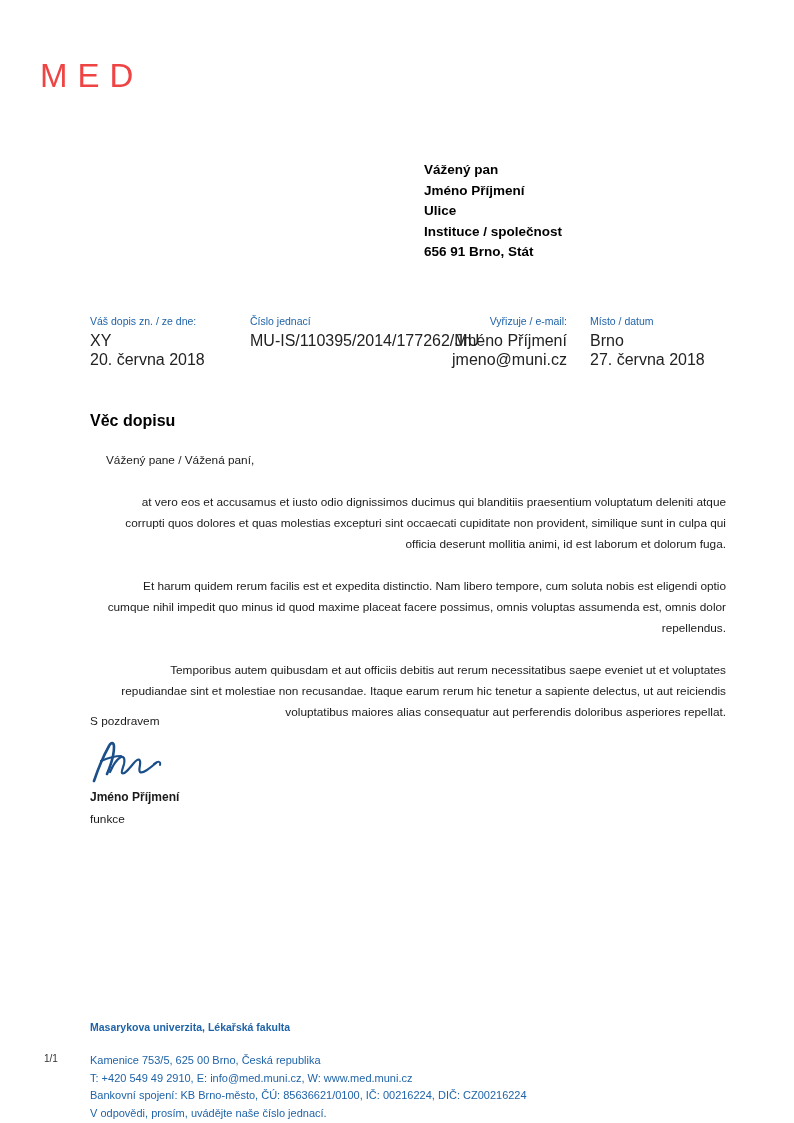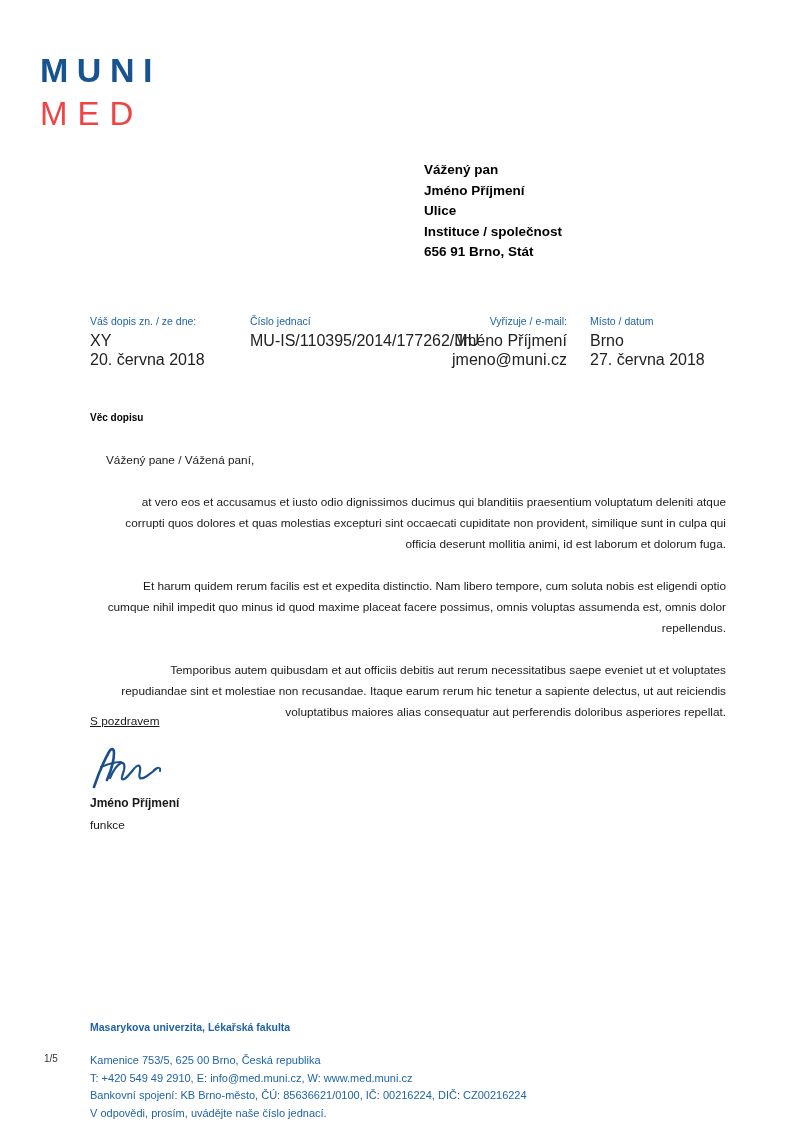--- a/index.html
+++ b/index.html
@@ -85,21 +85,21 @@
     color: #222222;
     white-space: nowrap;
     font-size: 16px;
   }
 
   
   #subject {
     position: absolute;
     left: 90px;
     top: 412px;
-    font-size: 10px;
+    font-size: 16px;
     font-weight: bold;
     color: #000000;
   }
 
   
   #letter-body {
     position: absolute;
     left: 106px;
     top: 450px;
     width: 620px;
@@ -114,21 +114,21 @@
   
   #signature-block {
     position: absolute;
     left: 90px;
     top: 712px;
     width: 320px;
     font-size: 11.8px;
     line-height: 19px;
     color: #1a1a1a;
   }
-  #signature-block .closing { margin-bottom: 14px; text-decoration: underline; }
+  #signature-block .closing { margin-bottom: 8px; }
   #sig-mark { width: 110px; height: 45px; display: block; margin: 2px 0 4px -2px; }
   #signature-block .sig-name {
     font-weight: bold;
     font-size: 12px;
     margin-top: 2px;
   }
   #signature-block .sig-role {
     font-size: 11.8px;
     margin-top: 3px;
   }
@@ -160,21 +160,20 @@
   #footer .footer-line {
     font-size: 11px;
     line-height: 17.5px;
     white-space: nowrap;
   }
 </style>
 </head>
 <body>
 
 <div id="logo">
-  <span class="logo-muni">MUNI</span>
   <span class="logo-med">MED</span>
 </div>
 
 <div id="recipient">
   <div>Vážený pan</div>
   <div>Jméno Příjmení</div>
   <div>Ulice</div>
   <div>Instituce / společnost</div>
   <div>656 91 Brno, Stát</div>
 </div>
@@ -224,21 +223,21 @@
       <path d="M22 33 C 25 26, 29 20, 33 18 C 36 17, 37 20, 36 25 C 35 29, 33 33, 34 34
                C 36 36, 41 30, 45 25 C 48 21, 51 19, 52 22 C 53 26, 50 31, 52 33
                C 55 35, 62 29, 68 24" stroke-width="2.2"></path>
       <path d="M66 25 C 70 22, 73 22, 72 26" stroke-width="2"></path>
     </g>
   </svg>
   <div class="sig-name">Jméno Příjmení</div>
   <div class="sig-role">funkce</div>
 </div>
 
-<div id="page-number">1/5</div>
+<div id="page-number">1/1</div>
 
 <div id="footer">
   <div class="footer-title">Masarykova univerzita, Lékařská fakulta</div>
   <div class="footer-line">Kamenice 753/5, 625 00 Brno, Česká republika</div>
   <div class="footer-line">T: +420 549 49 2910, E: info@med.muni.cz, W: www.med.muni.cz</div>
   <div class="footer-line">Bankovní spojení: KB Brno-město, ČÚ: 85636621/0100, IČ: 00216224, DIČ: CZ00216224</div>
   <div class="footer-line">V odpovědi, prosím, uvádějte naše číslo jednací.</div>
 </div>
 
 </body></html>

